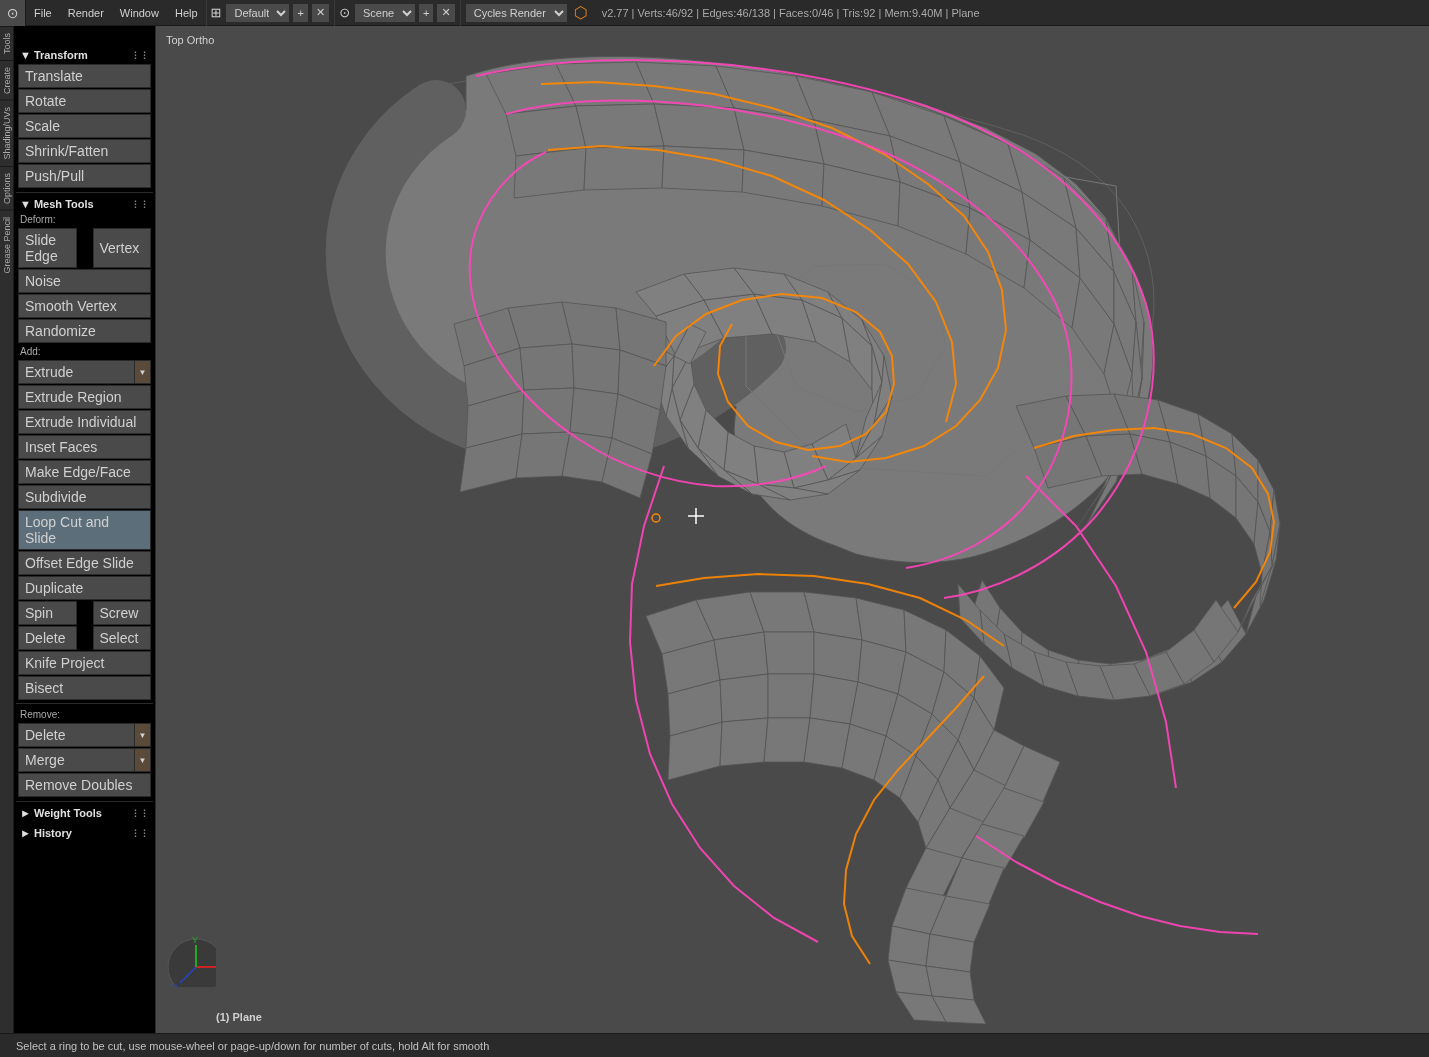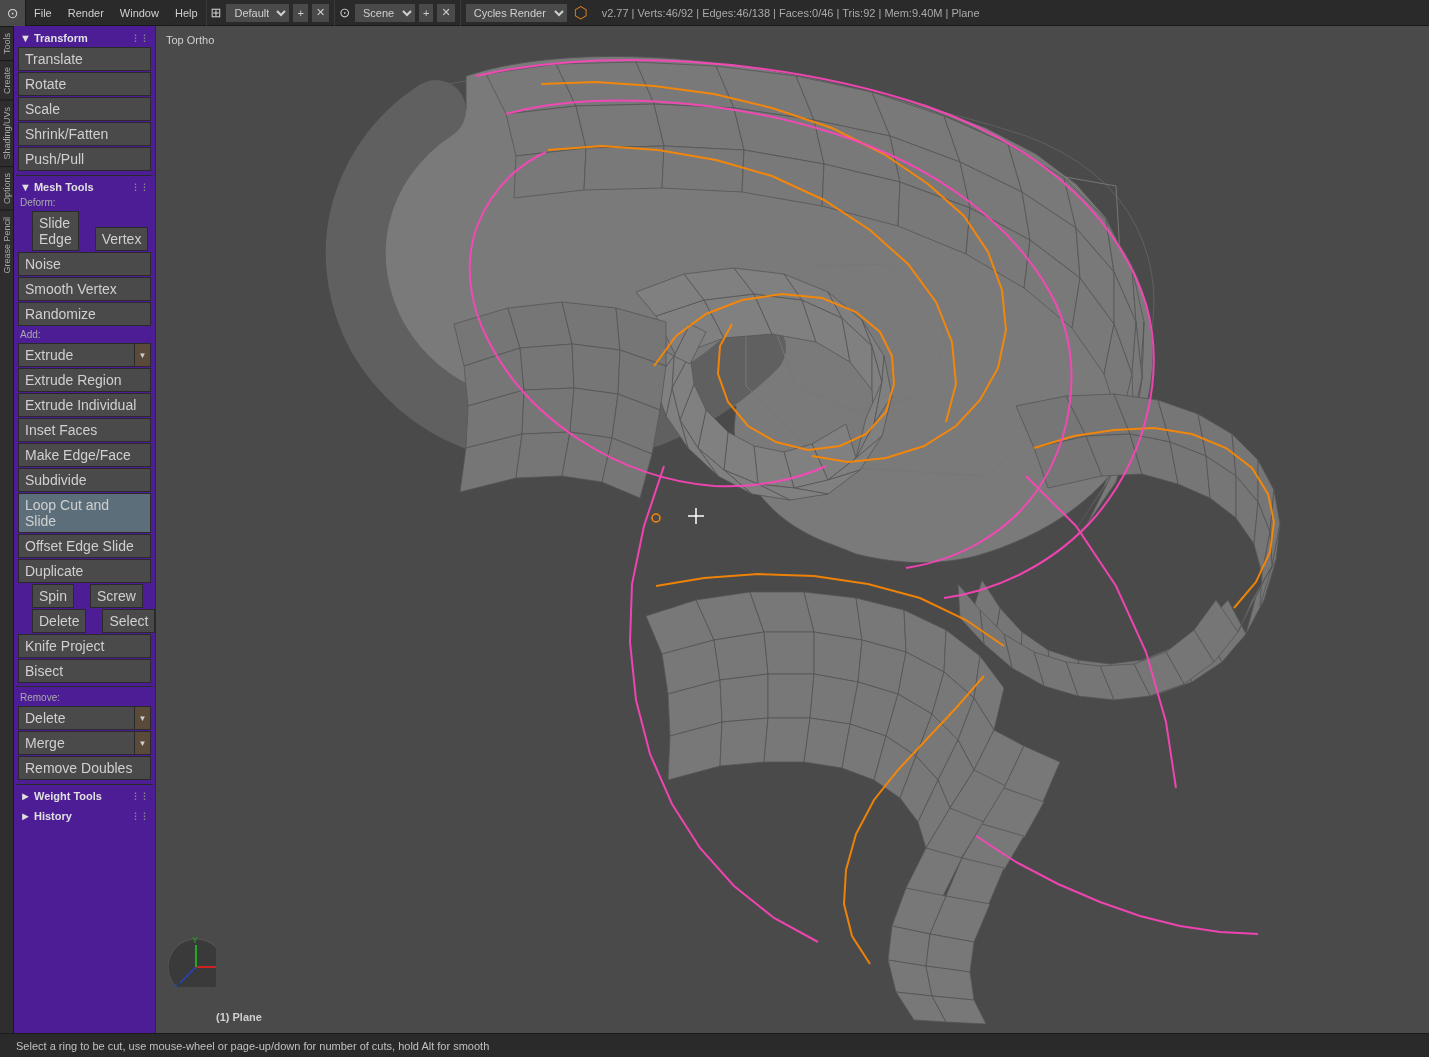--- a/index.html
+++ b/index.html
@@ -102,25 +102,25 @@
       text-align: center;
     }
 
     
     #left-panel {
       position: absolute;
       top: 26px;
       left: 14px;
       width: 142px;
       height: calc(100% - 26px - 24px);
-      background: #4c1d95;
+      background: #000000;
       overflow-y: auto;
       z-index: 80;
       border-right: 1px solid #2a2a2a;
-      padding: 4px 2px;
+      padding: 21px 2px;
     }
     #left-panel::-webkit-scrollbar { width: 6px; }
     #left-panel::-webkit-scrollbar-track { background: #2a2a2a; }
     #left-panel::-webkit-scrollbar-thumb { background: #555; }
 
     .panel-section-header {
       display: flex;
       align-items: center;
       justify-content: space-between;
       padding: 2px 4px;
@@ -146,22 +146,21 @@
 
     .panel-label {
       padding: 2px 4px;
       font-size: 10px;
       color: #aaa;
     }
 
     .panel-row {
       display: flex;
       gap: 16px;
-      margin: 1px 16px;
-      align-items: flex-end;
+      margin: 1px 2px;
     }
     .panel-row .panel-btn {
       flex: 1;
       margin: 0;
       width: auto;
     }
 
     .panel-dropdown {
       display: flex;
       margin: 1px 2px;

